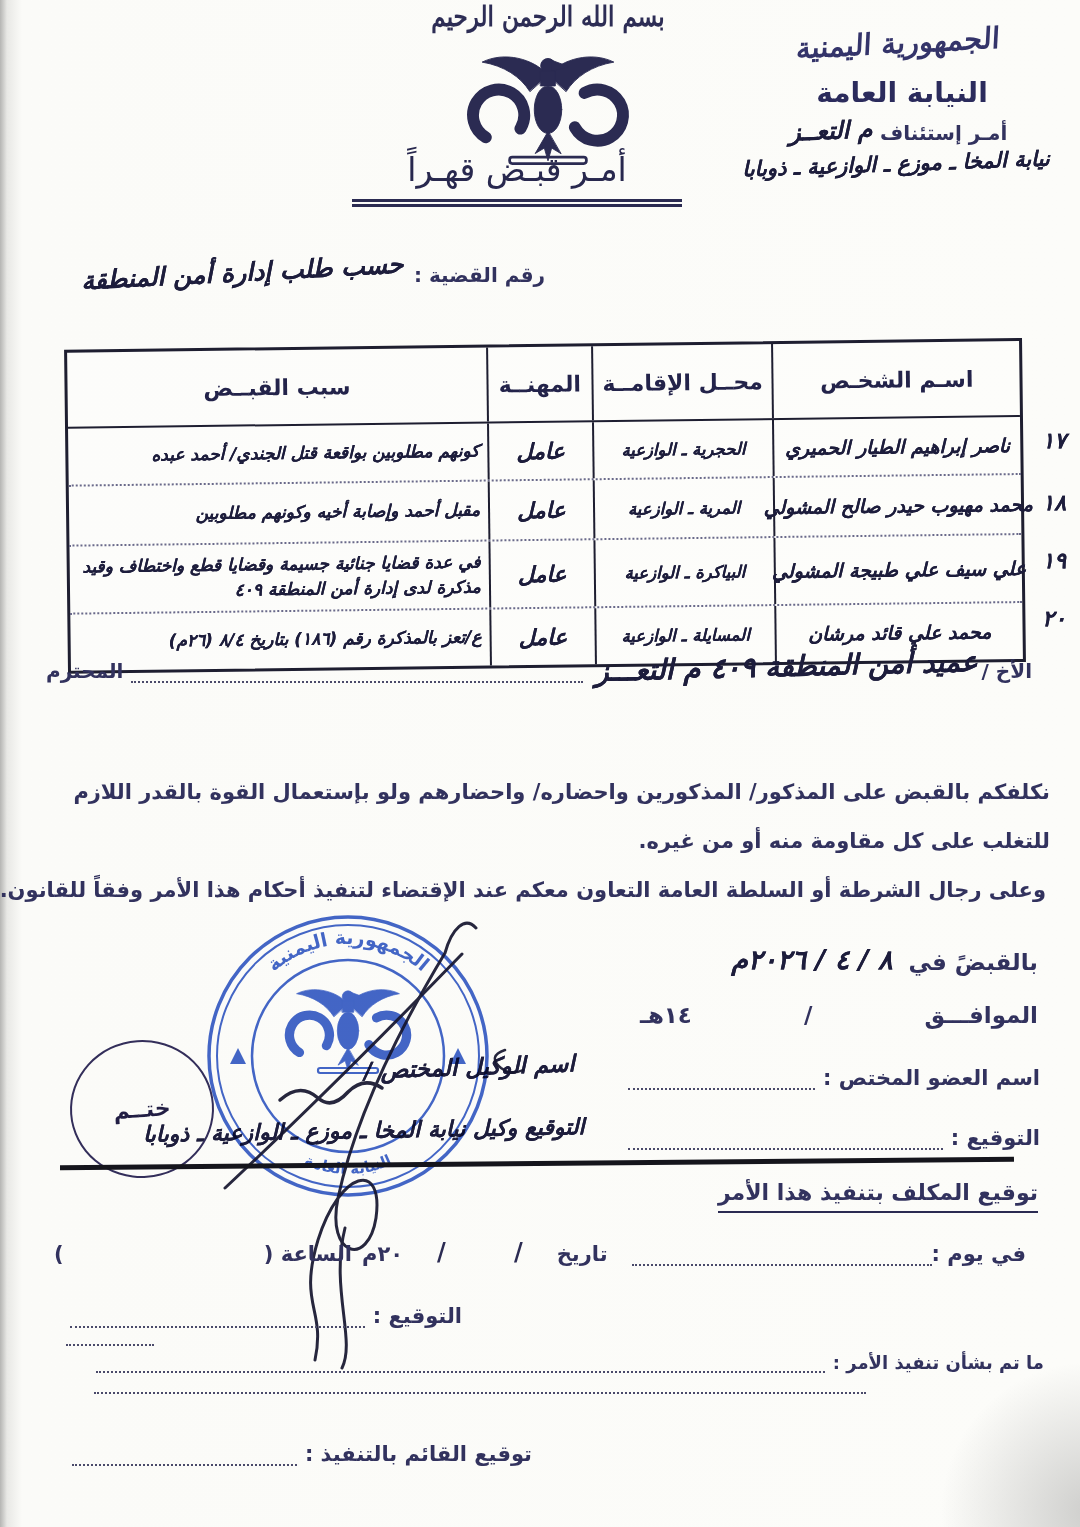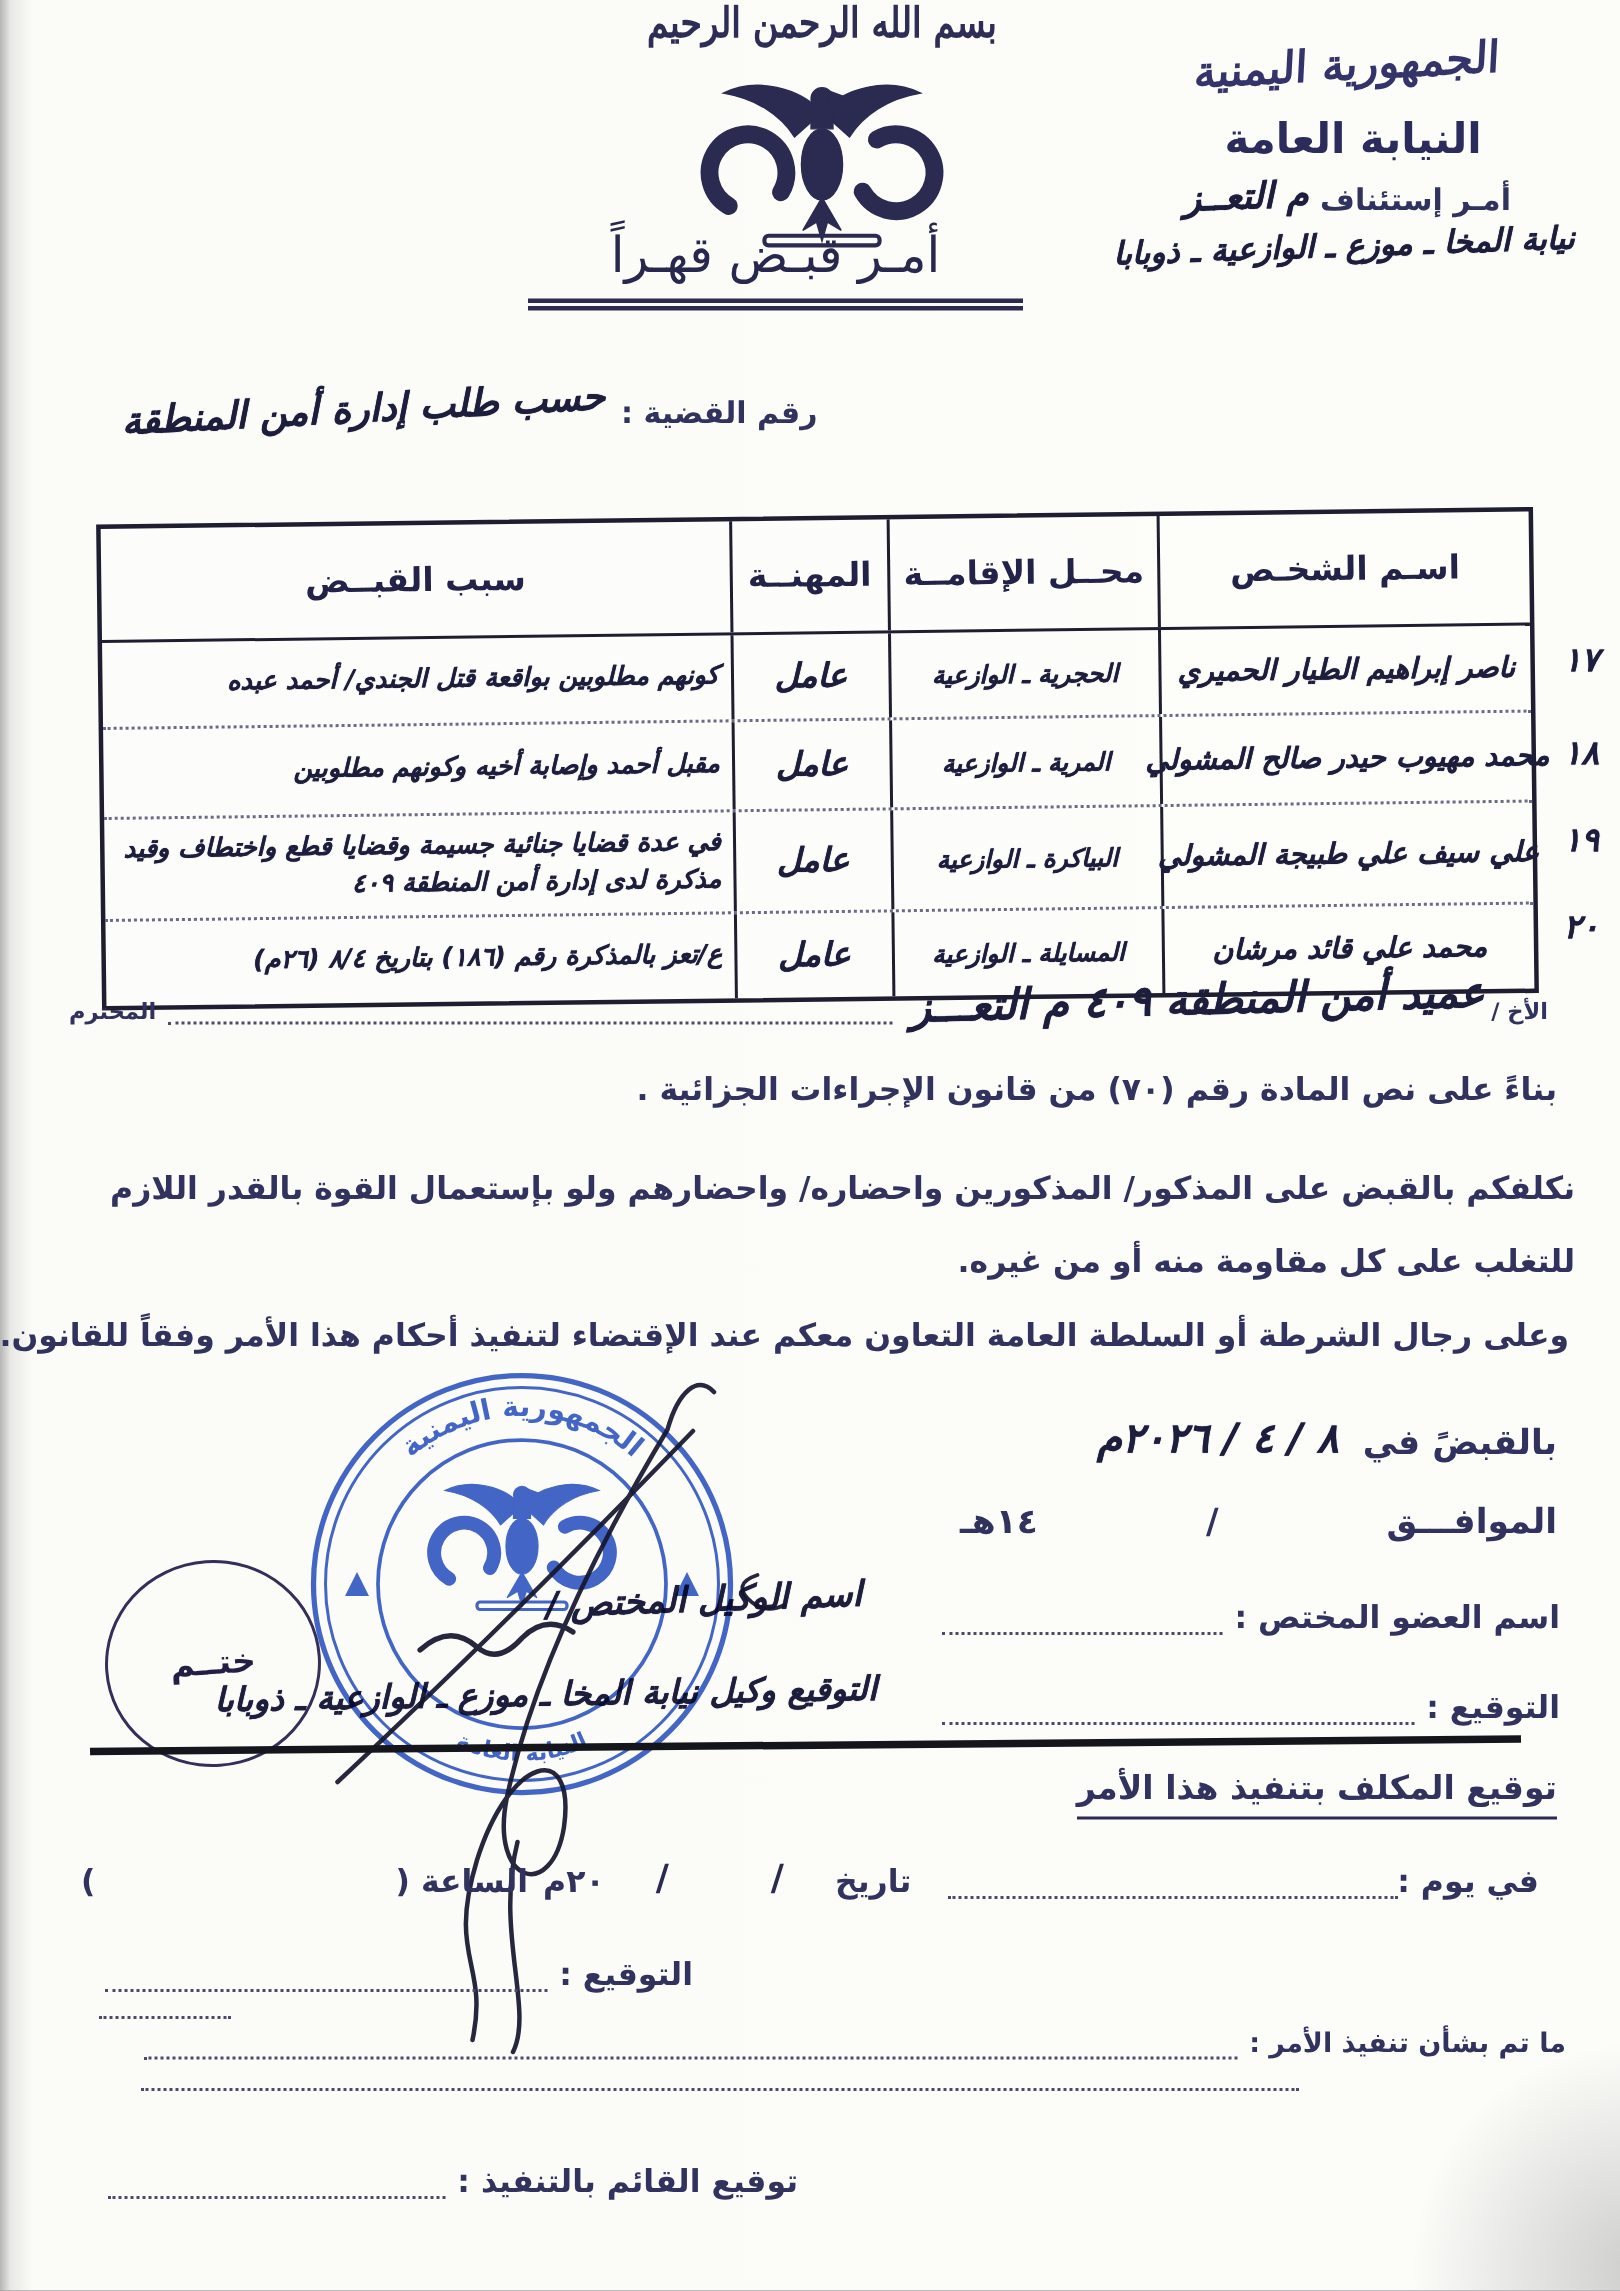--- a/index.html
+++ b/index.html
@@ -48,21 +48,21 @@
   .tbody .trow:first-child{border-top:none;}
   .r1{height:56px;}.r2{height:58px;}.r3{height:66px;}.r4{height:56px;}
   .td.name{font-size:19px;white-space:nowrap;overflow:visible;}
   .td.res{font-size:16.5px;white-space:nowrap;}
   .td.prof{font-size:22px;}
   .td.reason{font-size:17px;line-height:1.5;justify-content:flex-start;text-align:right;}
   .row-no{right:14px;font-size:22px;}
 
   
   .addressee{top:650px;right:48px;left:46px;}
-  .addressee .print{font-size:15px;}
+  .addressee .print{font-size:20px;}
   .addressee .hw-big{font-size:28px;white-space:nowrap;transform:rotate(-1.5deg);margin:0 4px;}
   .legal{top:714px;right:42px;font-size:21px;white-space:nowrap;}
   .order{top:768px;right:30px;left:26px;font-size:21px;font-weight:700;line-height:2.35;text-align:right;}
   .coop{top:878px;right:34px;font-size:21px;white-space:nowrap;}
 
   
   .date1{top:944px;right:42px;gap:16px;}
   .date1 .print{font-size:23px;}
   .date1 .hw{font-size:27px;letter-spacing:4px;}
   .date2{top:1002px;right:42px;width:398px;display:flex;justify-content:space-between;align-items:flex-end;}
@@ -180,21 +180,20 @@
   <span class="abs row-no hw" style="top:548px">١٩</span>
   <span class="abs row-no hw" style="top:606px">٢٠</span>
 
   <div class="abs addressee flexrow">
     <span class="print">الأخ /</span>
     <span class="hw hw-big">عميد أمن المنطقة ٤٠٩ م التعـــز</span>
     <span class="dots"></span>
     <span class="print">المحترم</span>
   </div>
 
-  <div class="abs legal print">بناءً على نص المادة رقم (٧٠) من قانون الإجراءات الجزائية .</div>
   <div class="abs order print">نكلفكم بالقبض على المذكور/ المذكورين واحضاره/ واحضارهم ولو بإستعمال القوة بالقدر اللازم للتغلب على كل مقاومة منه أو من غيره.</div>
   <div class="abs coop print">وعلى رجال الشرطة أو السلطة العامة التعاون معكم عند الإقتضاء لتنفيذ أحكام هذا الأمر وفقاً للقانون.</div>
 
   <div class="abs date1 flexrow">
     <span class="print">بالقبضً في</span>
     <span class="hw">٨ / ٤ / ٢٠٢٦م</span>
   </div>
   <div class="abs date2">
     <span class="print">الموافـــق</span>
     <span class="print">/</span>

